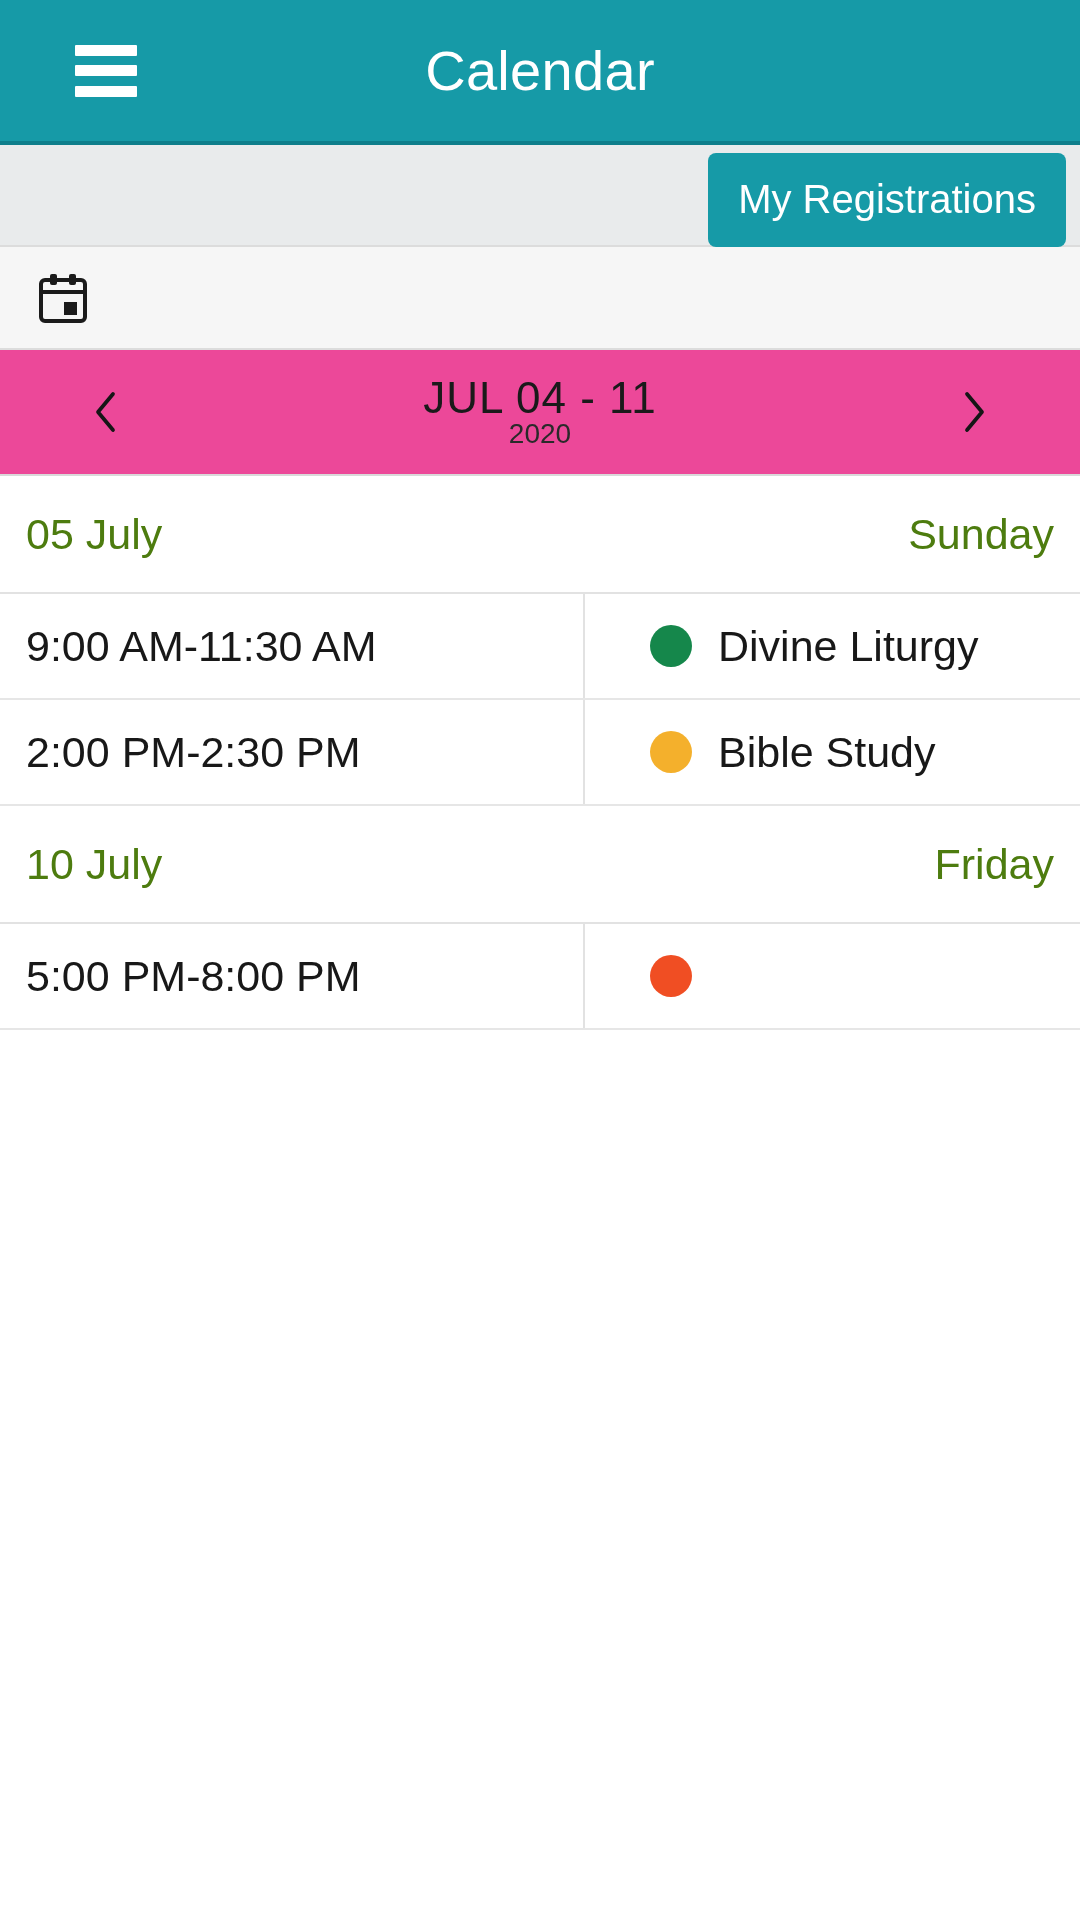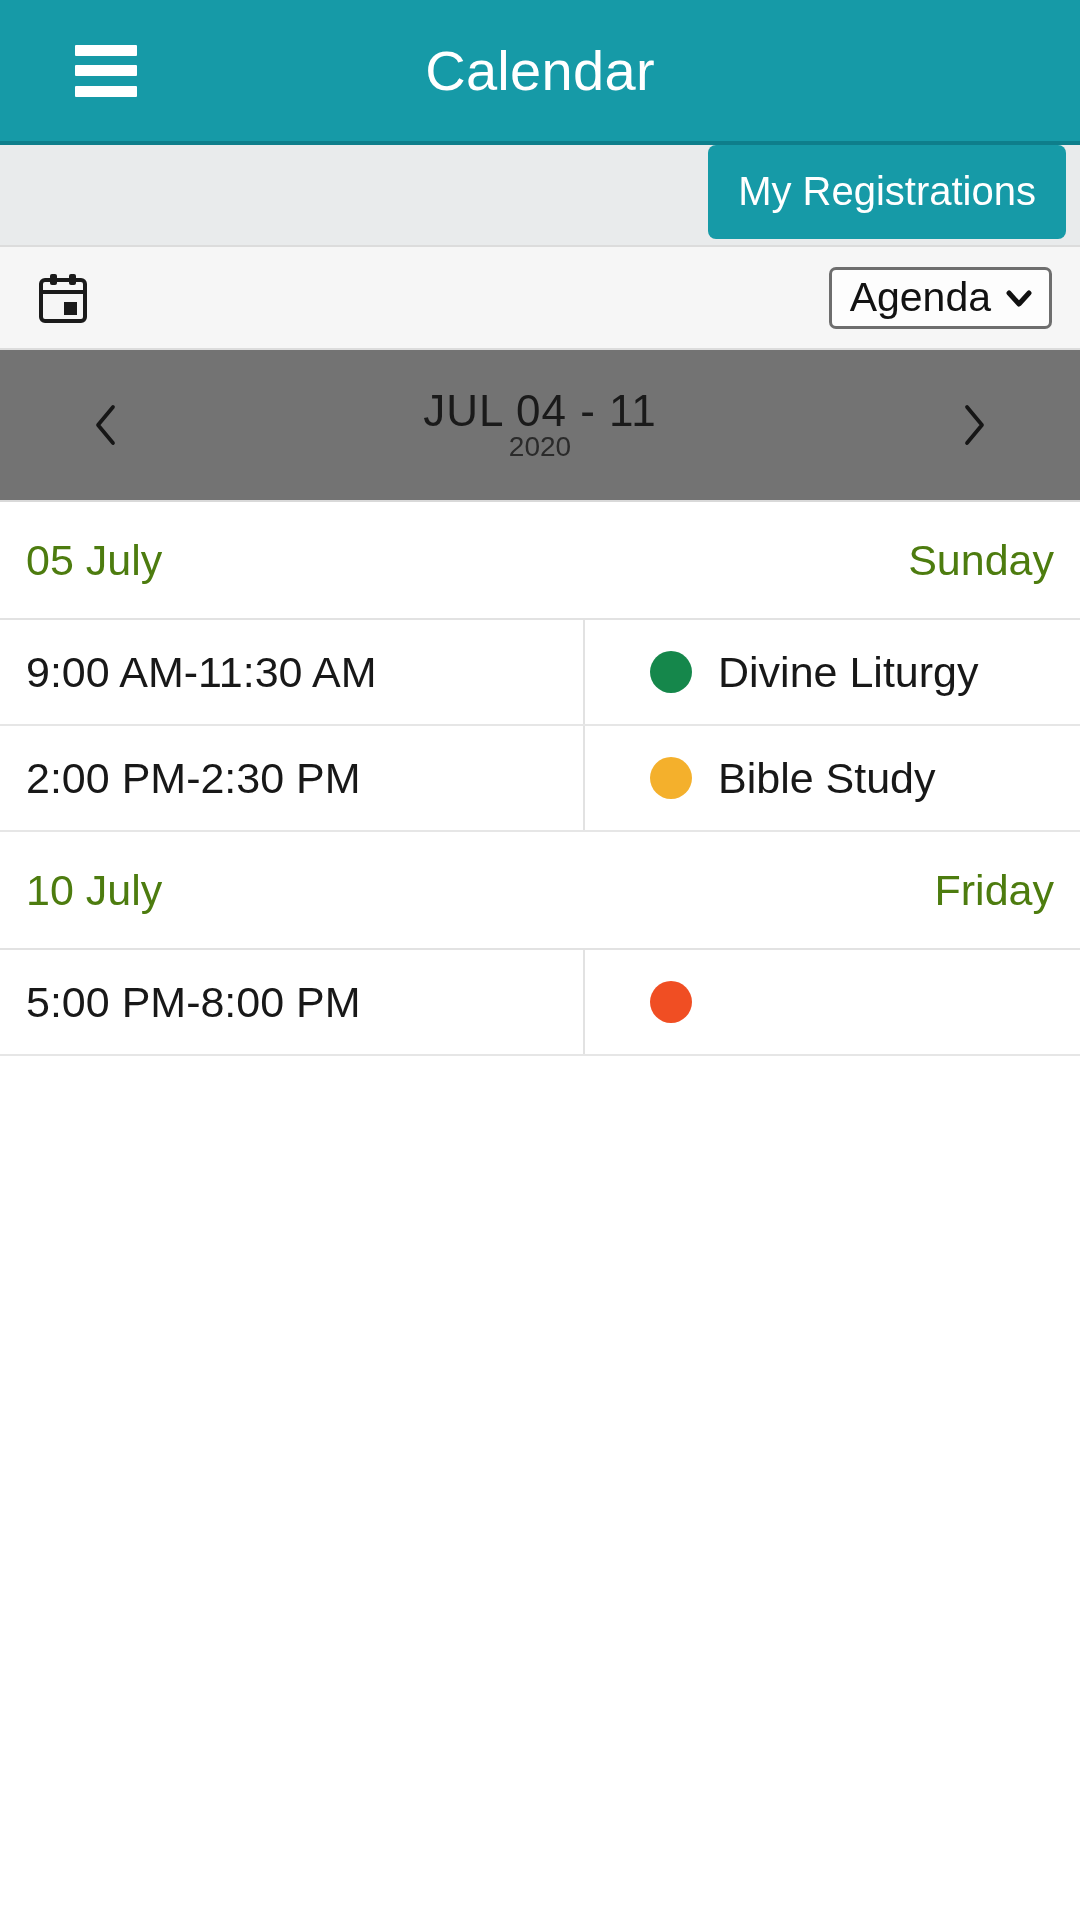--- a/index.html
+++ b/index.html
@@ -73,20 +73,21 @@
     background: #E9EBEC;
     display: flex;
     align-items: flex-start;
     justify-content: flex-end;
     padding-right: 14px;
     flex: 0 0 auto;
     position: relative;
   }
 
   .reg-btn {
+    margin-top: 8px;
     background: #169AA7;
     color: #ffffff;
     border: none;
     border-radius: 8px;
     font-family: "Liberation Sans", sans-serif;
     font-size: 40px;
     font-weight: 400;
     padding: 26px 30px 28px 30px;
     line-height: 1;
     cursor: pointer;
@@ -132,22 +133,22 @@
     font-weight: 400;
   }
   .chev-down {
     width: 28px;
     height: 28px;
     display: block;
   }
 
   
   .daterow {
-    height: 152px;
-    background: #737373;
+    height: 126px;
+    background: #ec4899;
     border-bottom: 2px solid #D9D9D9;
     display: flex;
     align-items: center;
     justify-content: space-between;
     padding: 0 72px;
     flex: 0 0 auto;
   }
   .nav-arrow {
     width: 70px;
     height: 70px;
@@ -262,28 +263,20 @@
     <span class="cal-icon">
       <svg viewBox="0 0 50 52" width="50" height="52" aria-hidden="true">
         <rect x="3" y="8" width="44" height="41" rx="4" ry="4" fill="none" stroke="#1B1B1B" stroke-width="4"></rect>
         <line x1="3" y1="20" x2="47" y2="20" stroke="#1B1B1B" stroke-width="4"></line>
         <rect x="12" y="2" width="7" height="11" rx="2" fill="#1B1B1B"></rect>
         <rect x="31" y="2" width="7" height="11" rx="2" fill="#1B1B1B"></rect>
         <rect x="26" y="30" width="13" height="13" fill="#1B1B1B"></rect>
       </svg>
     </span>
 
-    <div class="select-wrap">
-      <span class="select-value">Agenda</span>
-      <span class="chev-down">
-        <svg viewBox="0 0 28 28" width="28" height="28" aria-hidden="true">
-          <path d="M4 9 L14 20 L24 9" fill="none" stroke="#111111" stroke-width="5" stroke-linecap="round" stroke-linejoin="round"></path>
-        </svg>
-      </span>
-    </div>
   </div>
 
   <div class="daterow">
     <button class="nav-arrow">
       <svg viewBox="0 0 40 60" width="30" height="52" aria-hidden="true">
         <path d="M28 6 L8 30 L28 54" fill="none" stroke="#161616" stroke-width="5" stroke-linecap="round" stroke-linejoin="round"></path>
       </svg>
     </button>
 
     <div class="daterow-center">

